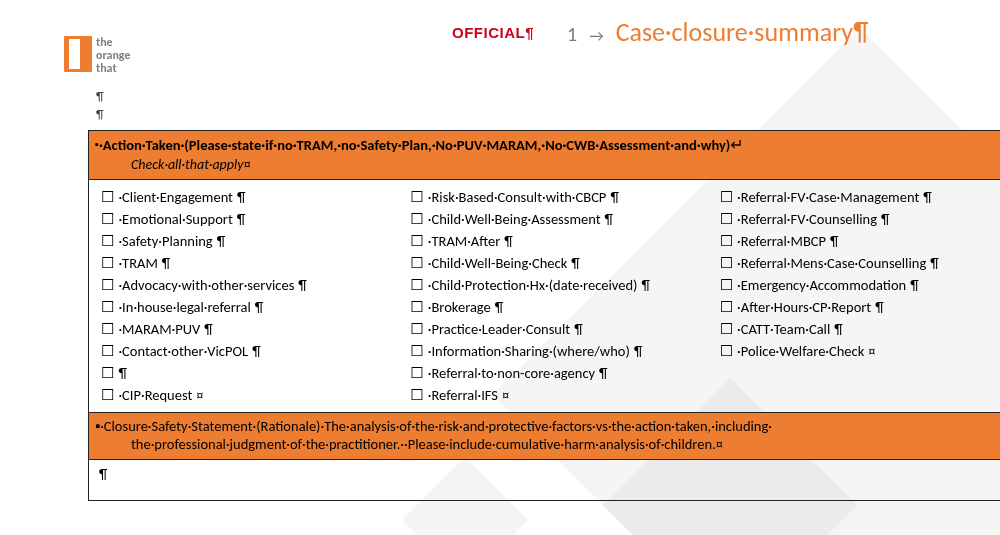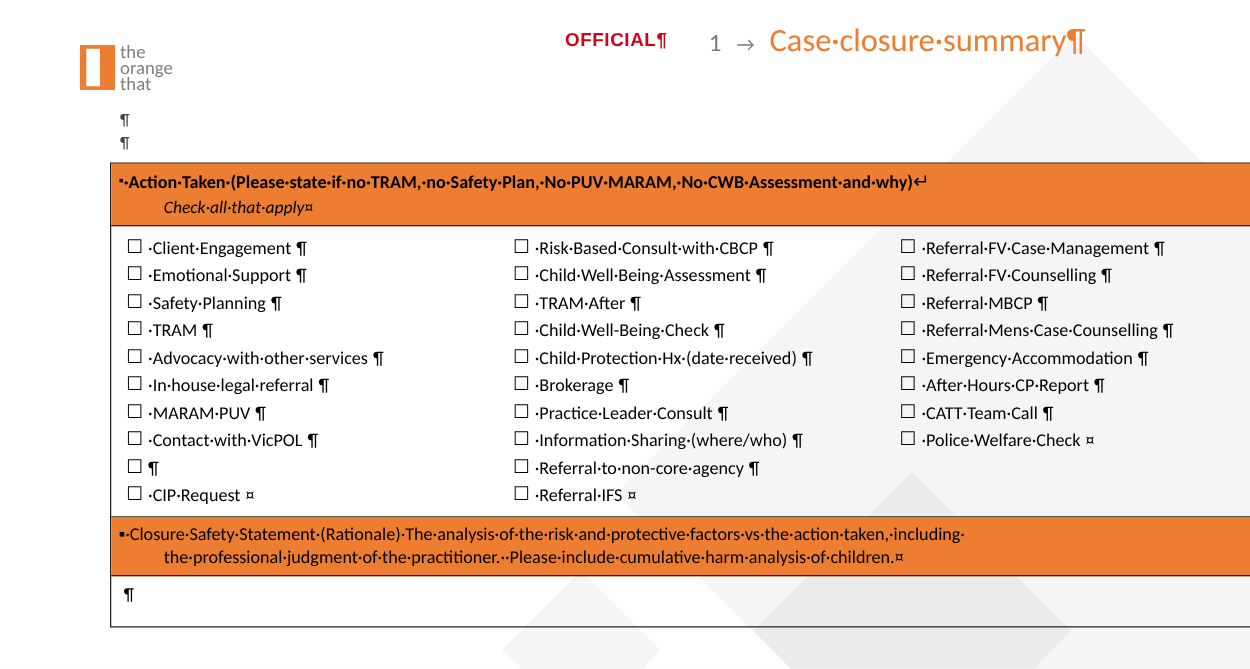--- a/index.html
+++ b/index.html
@@ -38,24 +38,24 @@
     position: relative;
   }
   .logo-mark::after {
     content: "";
     position: absolute;
     left: 5px; top: 3px;
     width: 11px; height: 30px;
     background: #fff;
   }
   .logo-text {
-    font-size: 15px;
+    font-size: 12px;
     line-height: 13px;
     color: #7f7f7f;
-    font-weight: 400;
+    font-weight: 700;
   }
   .official {
     position: absolute;
     left: 410px;
     top: 14px;
     color: #d0021b;
     font-weight: 900;
     font-size: 15px;
     font-family: Arial, sans-serif;
     letter-spacing: 0.5px;
@@ -267,21 +267,21 @@
             <span>·In·house·legal·referral</span>
             <span>¶</span>
           </div>
         <div class="chk">
             <span class="box">☐</span>
             <span>·MARAM·PUV</span>
             <span>¶</span>
           </div>
         <div class="chk">
             <span class="box">☐</span>
-            <span>·Contact·with·VicPOL</span>
+            <span>·Contact·other·VicPOL</span>
             <span>¶</span>
           </div>
         <div class="chk">
             <span class="box">☐</span>
             <span>¶</span>
           </div>
         <div class="chk">
             <span class="box">☐</span>
             <span>·CIP·Request</span>
             <span>¤</span>

